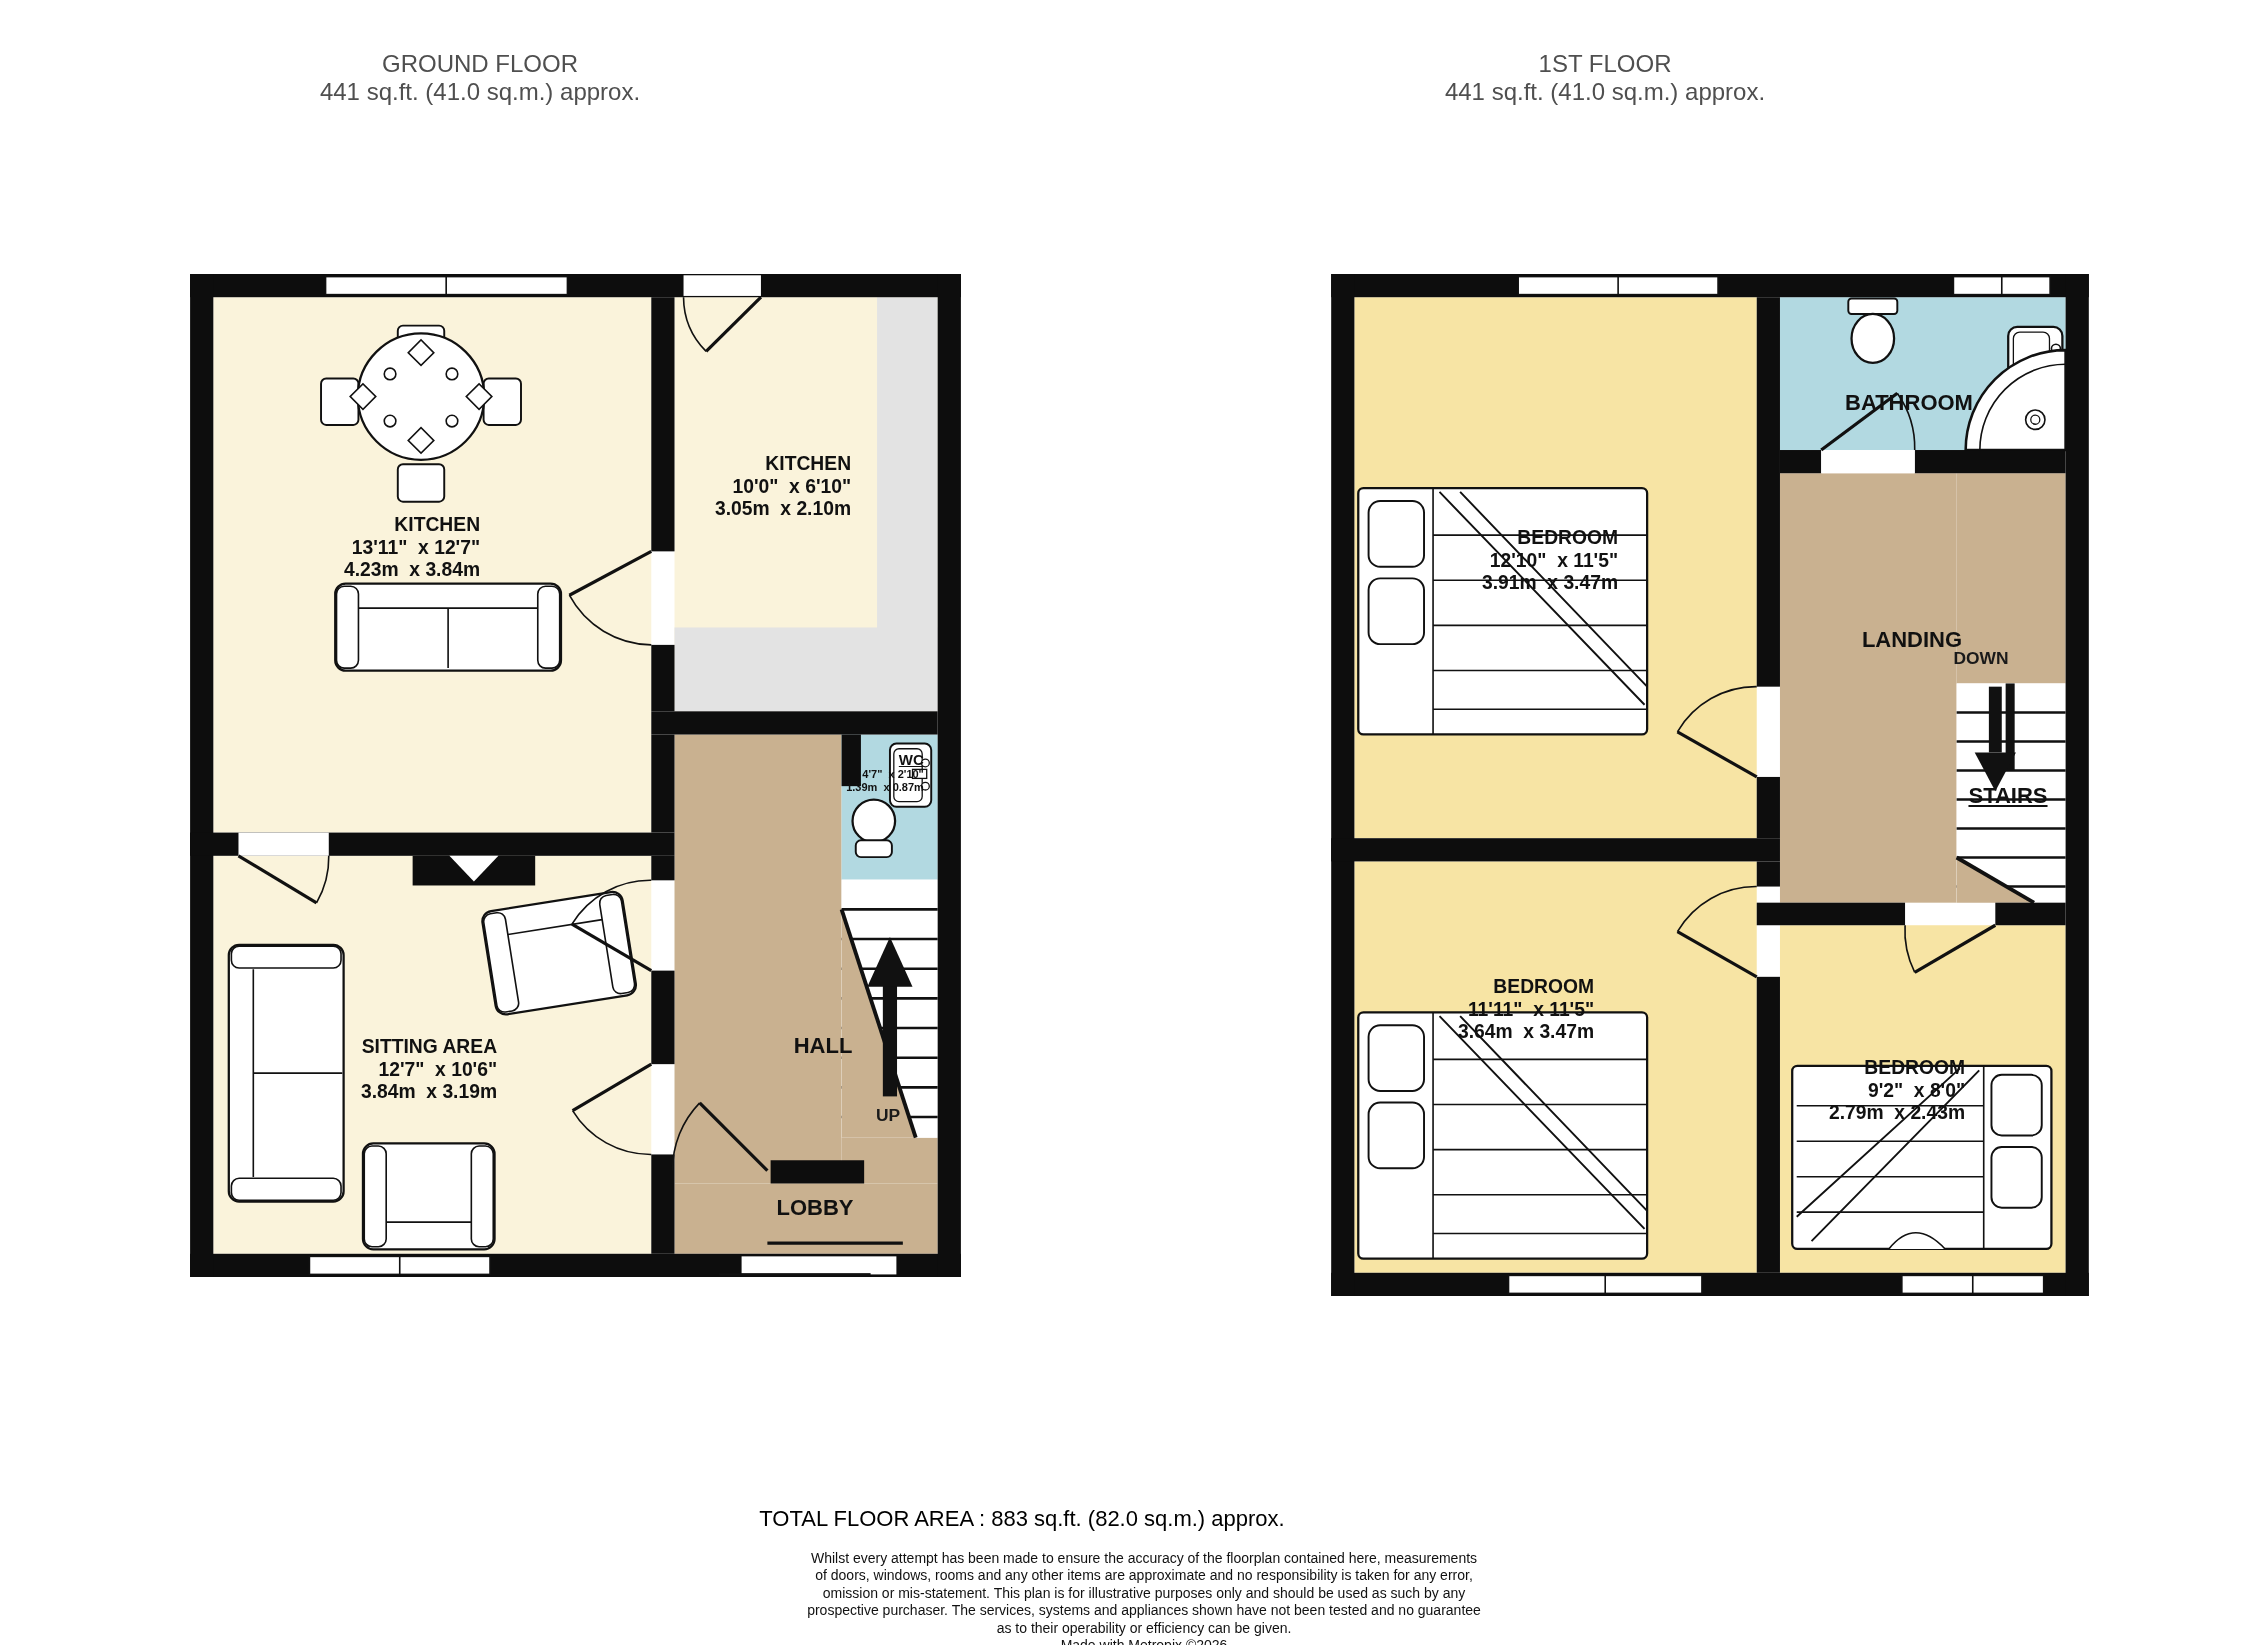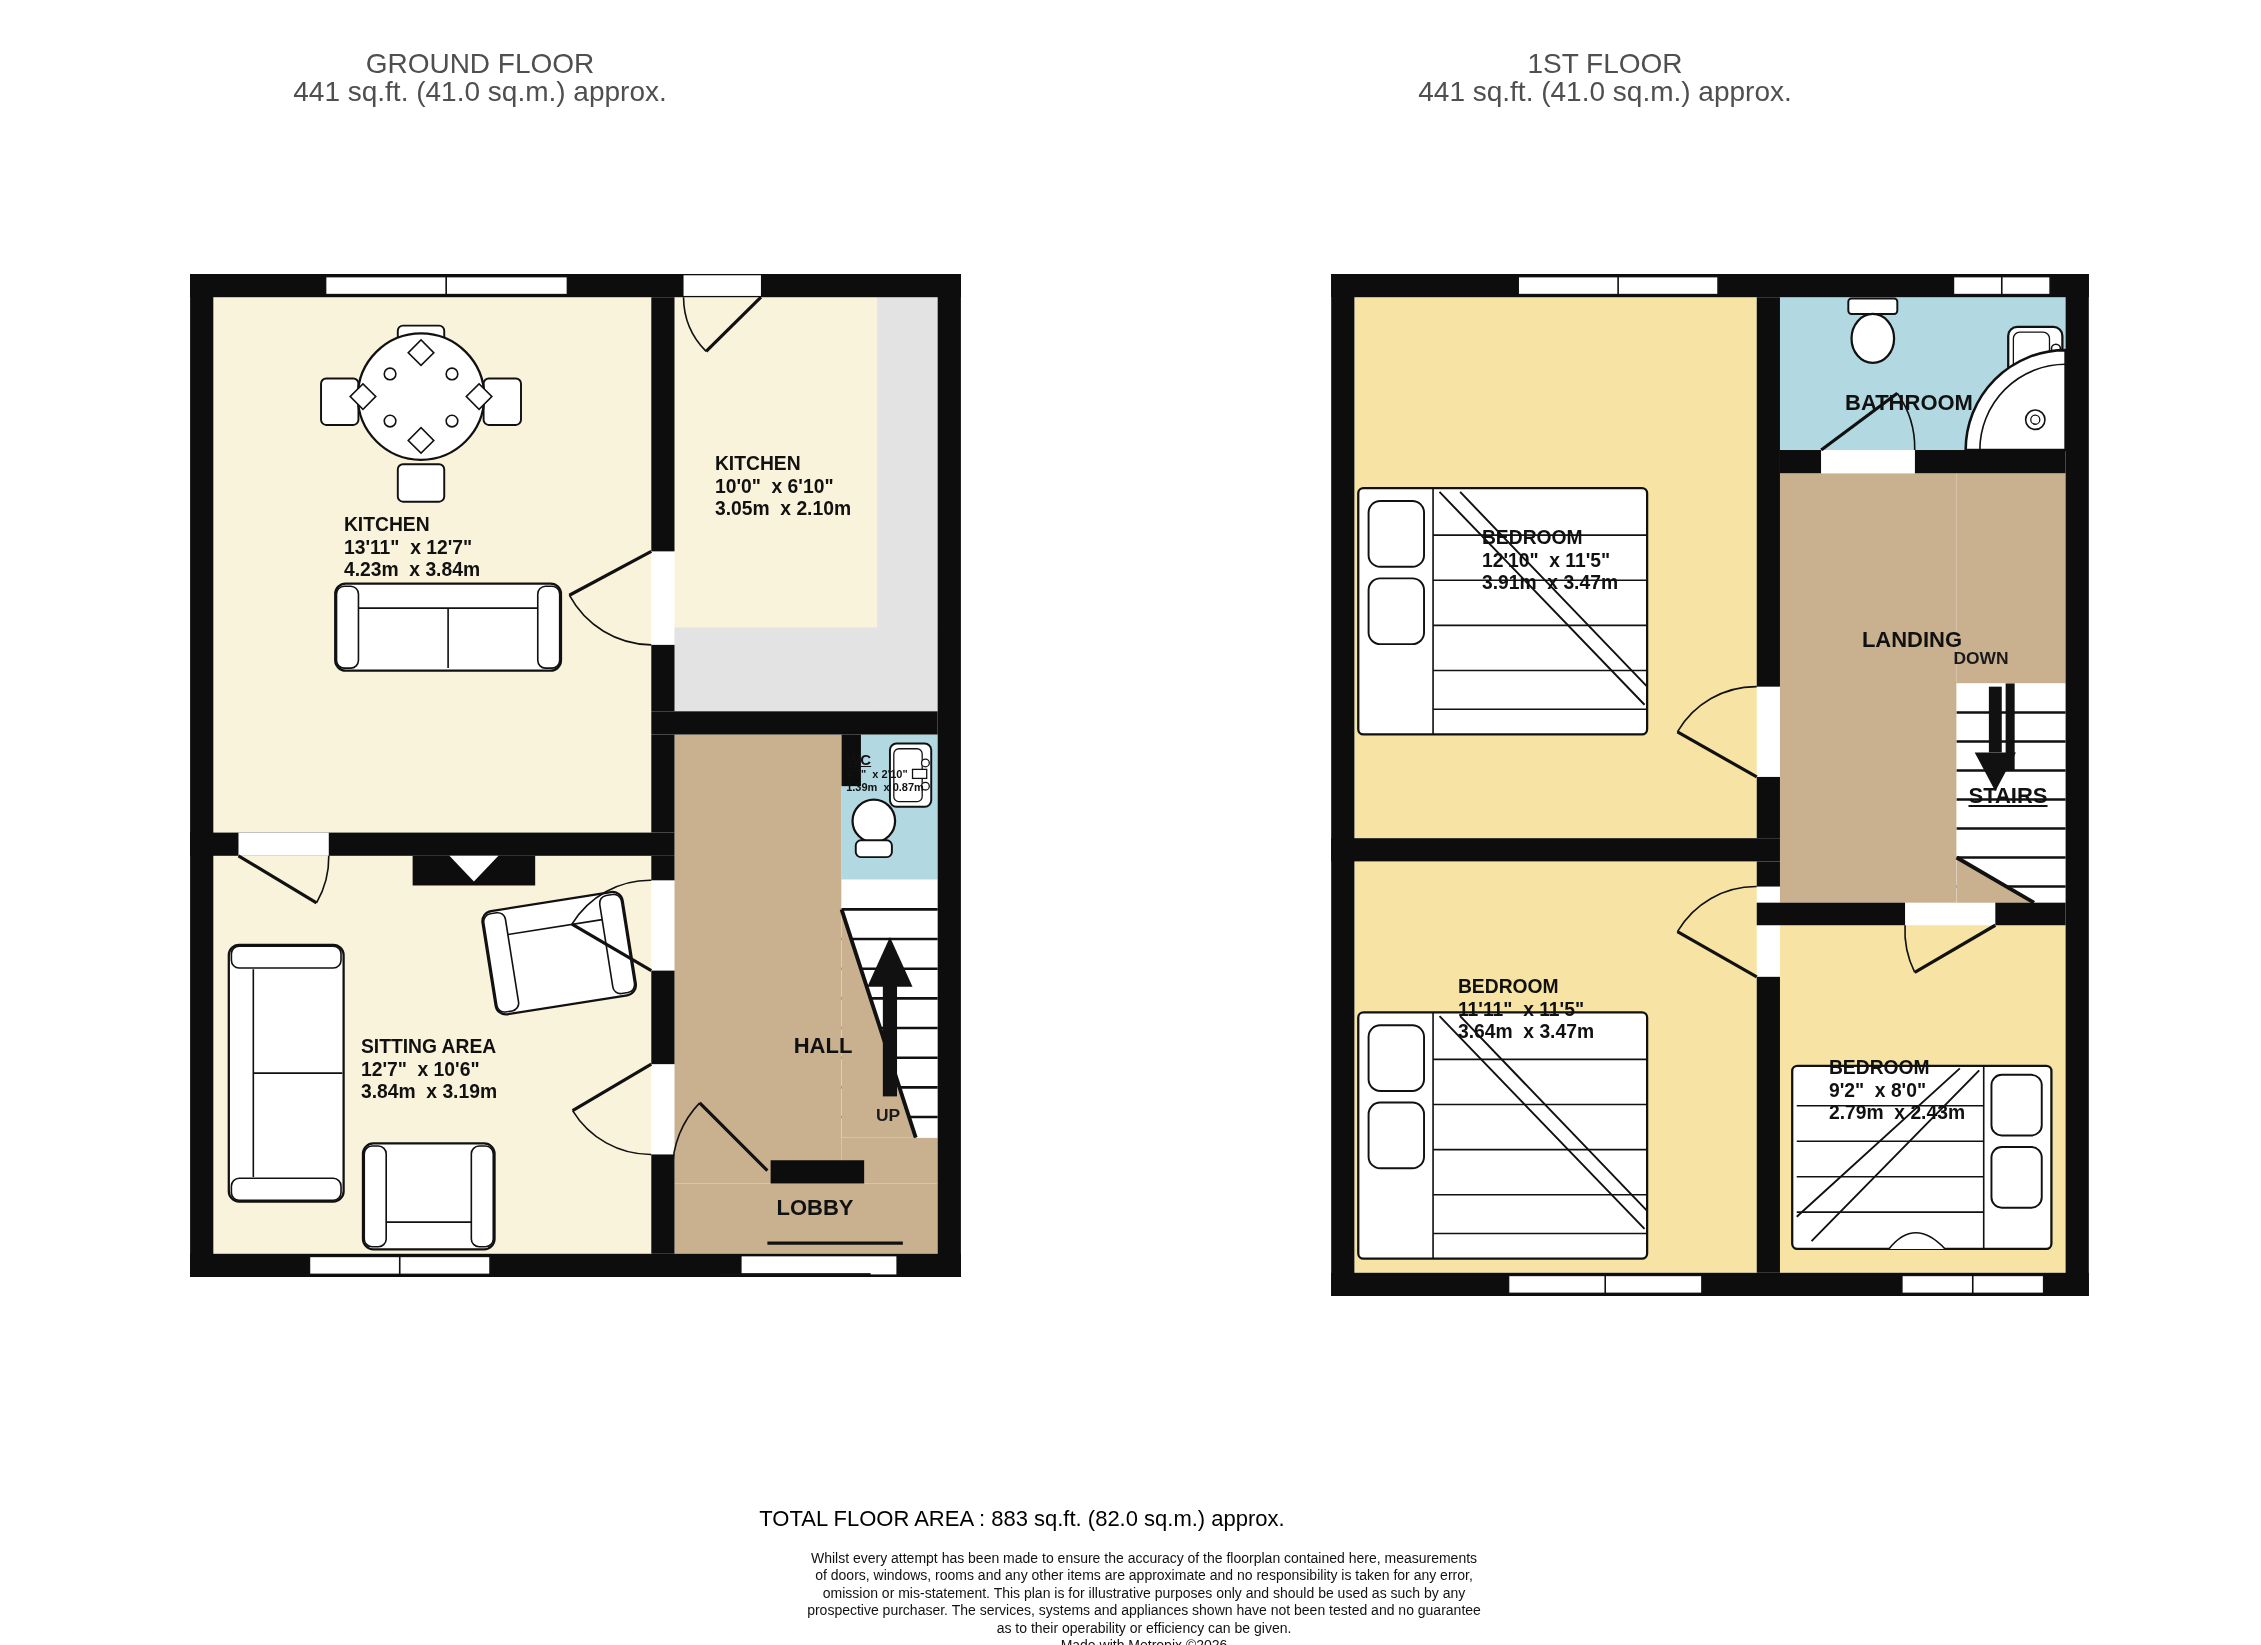--- a/index.html
+++ b/index.html
@@ -2,26 +2,26 @@
 <html style="font-size:10.3px"><head>
 <meta charset="utf-8">
 <style>
   html,body{margin:0;padding:0;}
   body{
     width:2261px;height:1645px;background:#ffffff;position:relative;overflow:hidden;
     font-family:"Liberation Sans", sans-serif;
   }
   .floor-title{
     position:absolute;transform:translateX(-50%);text-align:center;
-    color:#4f4f4f;font-size:28px;line-height:28px;white-space:nowrap;
+    color:#4f4f4f;font-size:24px;line-height:28px;white-space:nowrap;
   }
   .plan{position:absolute;}
   .plan svg{position:absolute;left:0;top:0;display:block;}
   .room-label{
-    position:absolute;transform:translateX(-50%);text-align:left;color:#111;z-index:5;
+    position:absolute;transform:translateX(-50%);text-align:right;color:#111;z-index:5;
   }
   .rl-name,.rl-dim{font-weight:bold;font-size:19.3px;line-height:22.6px;white-space:pre;}
   .room-label.small .rl-name{font-size:15px;line-height:16px;text-decoration:underline;}
   .room-label.small .rl-dim{font-size:11px;line-height:13px;}
   .tag{
     position:absolute;transform:translateX(-50%);color:#111;font-weight:bold;
     font-size:22px;line-height:22.6px;white-space:nowrap;z-index:5;
   }
   .tag.plain{font-weight:bold;font-size:17.4px;color:#1a1a1a;}
   .footer-total{

